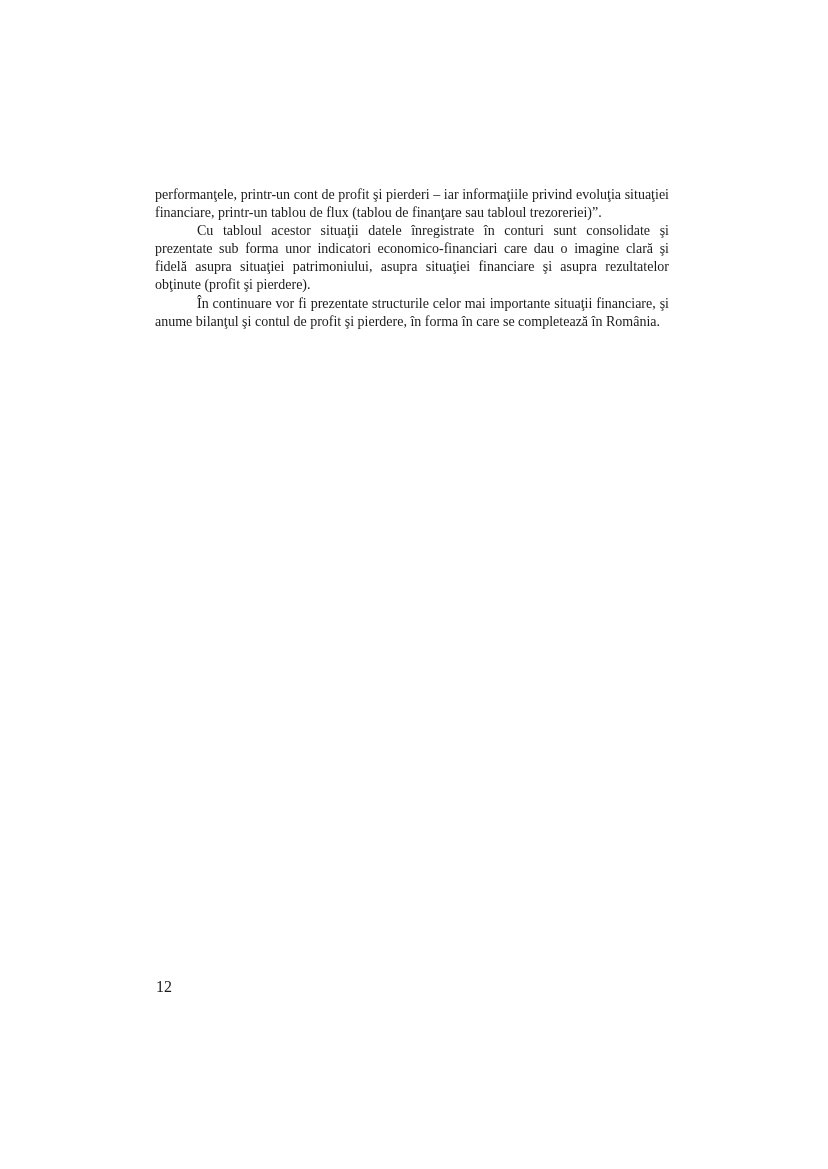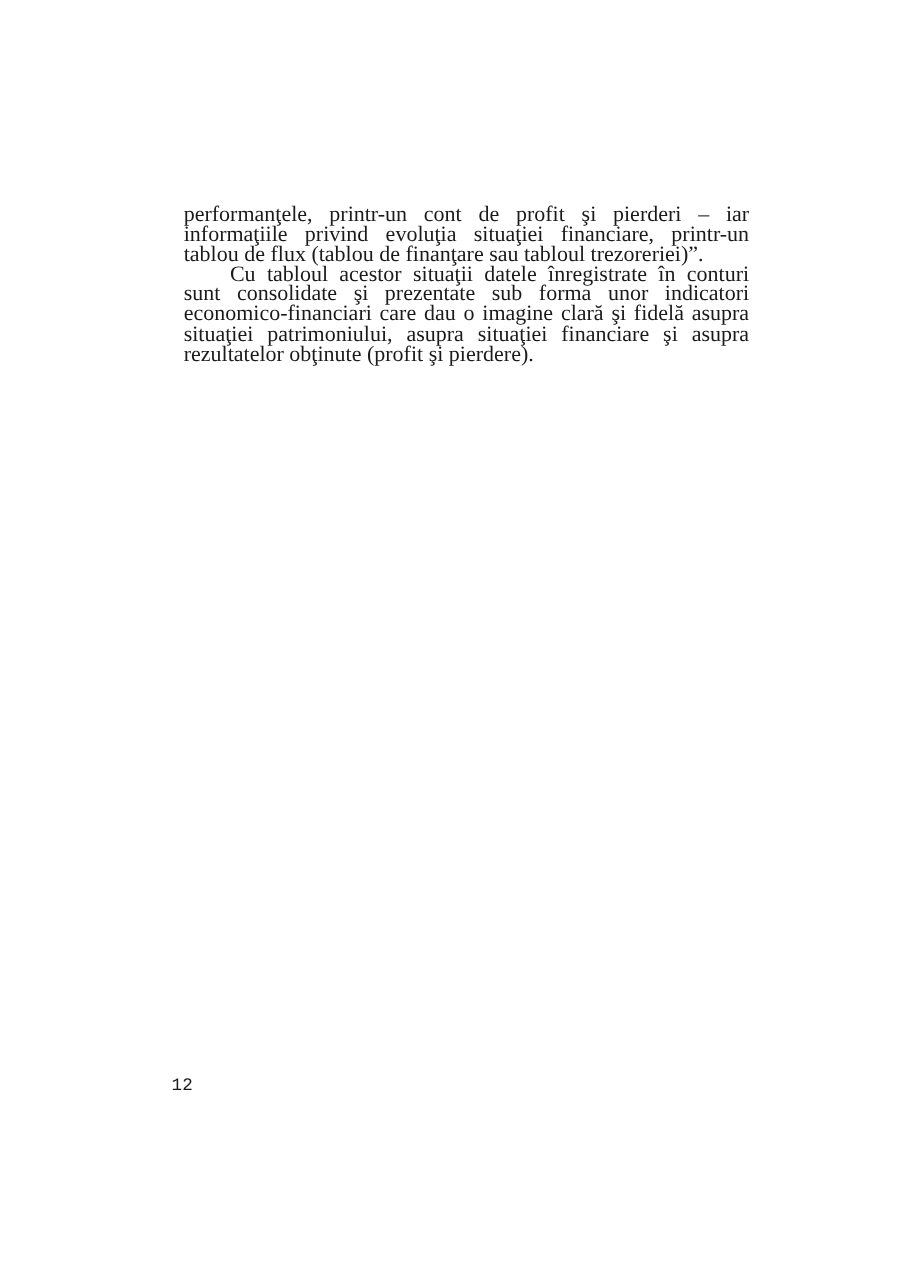--- a/index.html
+++ b/index.html
@@ -10,44 +10,44 @@
     body {
       width: 828px;
       height: 1169px;
       position: relative;
       overflow: hidden;
       font-family: "Liberation Serif", "DejaVu Serif", serif;
       color: #1a1a1a;
     }
     .page-body {
       position: absolute;
-      left: 167px;
+      left: 155px;
       top: 186px;
       width: 514px;
-      font-size: 20px;
+      font-size: 14px;
       line-height: 18.1px;
     }
     .para {
       margin: 0;
       text-align: justify;
       text-align-last: left;
     }
     .para.indent {
       text-indent: 42px;
     }
     .page-number {
       position: absolute;
       left: 156px;
       top: 978px;
       font-size: 16px;
       line-height: 18px;
-      font-family: Liberation Mono, monospace;
     }
   </style>
 </head>
 <body>
 
 <div class="page-body">
   <p class="para">performanţele, printr-un cont de profit şi pierderi – iar informaţiile privind evoluţia situaţiei financiare, printr-un tablou de flux (tablou de finanţare sau tabloul trezoreriei)”.</p>
   <p class="para indent">Cu tabloul acestor situaţii datele înregistrate în conturi sunt consolidate şi prezentate sub forma unor indicatori economico-financiari care dau o imagine clară şi fidelă asupra situaţiei patrimoniului, asupra situaţiei financiare şi asupra rezultatelor obţinute (profit şi pierdere).</p>
+  <p class="para indent">În continuare vor fi prezentate structurile celor mai importante situaţii financiare, şi anume bilanţul şi contul de profit şi pierdere, în forma în care se completează în România.</p>
 </div>
 
 <div class="page-number">12</div>
 
 </body></html>

